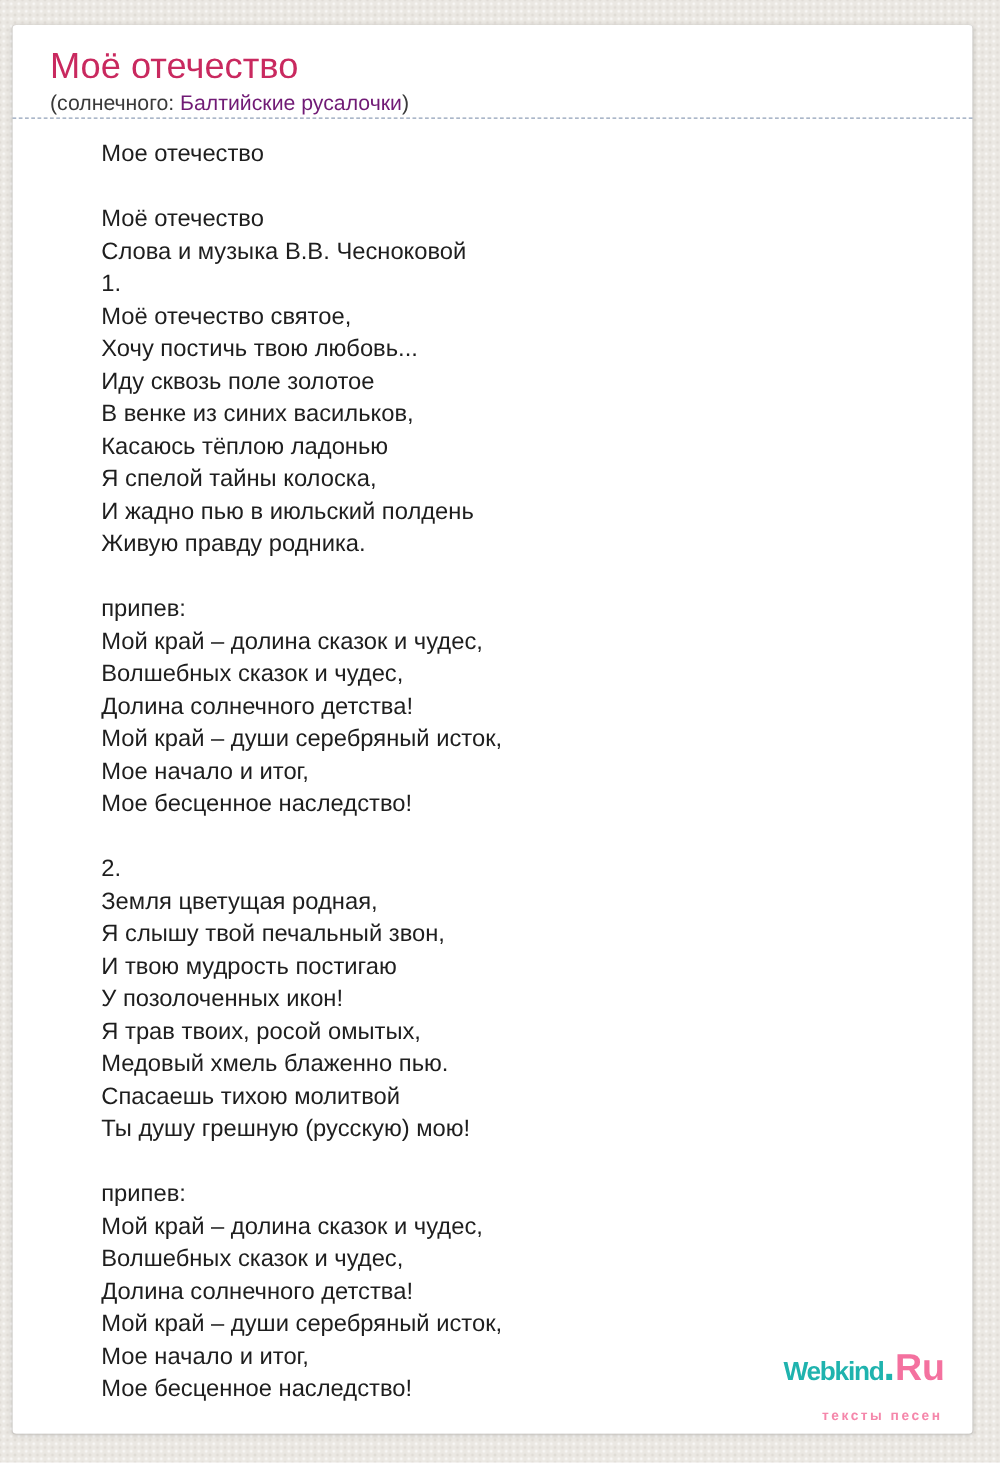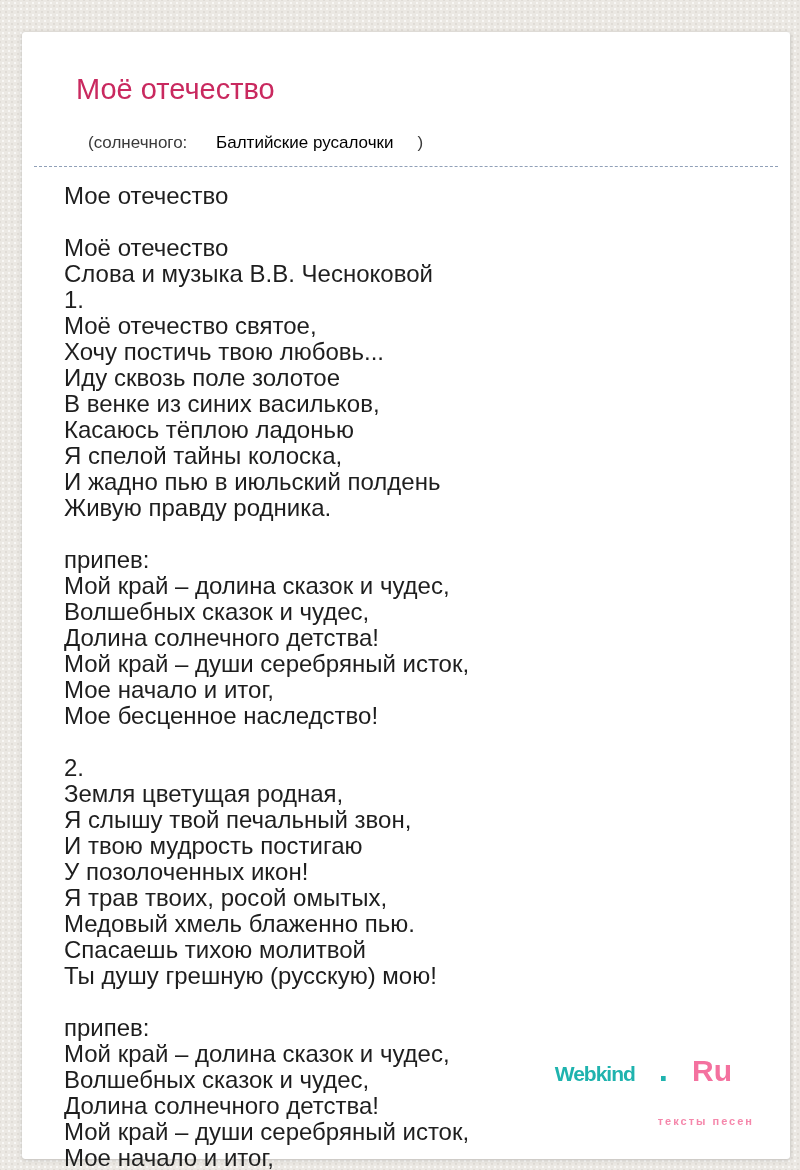--- a/index.html
+++ b/index.html
@@ -1,16 +1,16 @@
 <!DOCTYPE html>
 <html lang="ru"><head>
 <meta charset="utf-8">
 <title>Моё отечество</title>
 <style>
-  * { margin:0; padding:12px; box-sizing:border-box; }
+  * { margin:0; padding:0; box-sizing:border-box; }
   html,body { width:800px; height:1170px; overflow:hidden; }
   body {
     font-family:"Liberation Sans","DejaVu Sans",sans-serif;
     background-color:#ebe8e3;
     background-image:
       radial-gradient(rgba(255,255,255,.65) 1px, transparent 1.3px),
       radial-gradient(rgba(125,115,98,.10) 1px, transparent 1.3px);
     background-size:6px 6px, 6px 6px;
     background-position:0 0, 3px 3px;
     position:relative;
@@ -33,30 +33,31 @@
     line-height:34px;
     color:#c9295f;
   }
   .artist-line {
     font-size:17px;
     line-height:22px;
     margin-top:2px;
     color:#3a3a3a;
   }
   .artist-link {
-    color:#000000;
+    color:#701a75;
     text-decoration:none;
     cursor:pointer;
   }
   .lyrics {
     padding:16px 20px 0 30px;
-    font-size:24px;
+    font-size:19px;
     line-height:26px;
     color:#1e1e1e;
     white-space:pre-line;
+    margin-left:41px;
   }
   .logo {
     position:absolute;
     right:22px; bottom:8px;
     text-align:right;
     font-weight:bold;
     line-height:1;
     text-decoration:none;
     cursor:pointer;
   }

